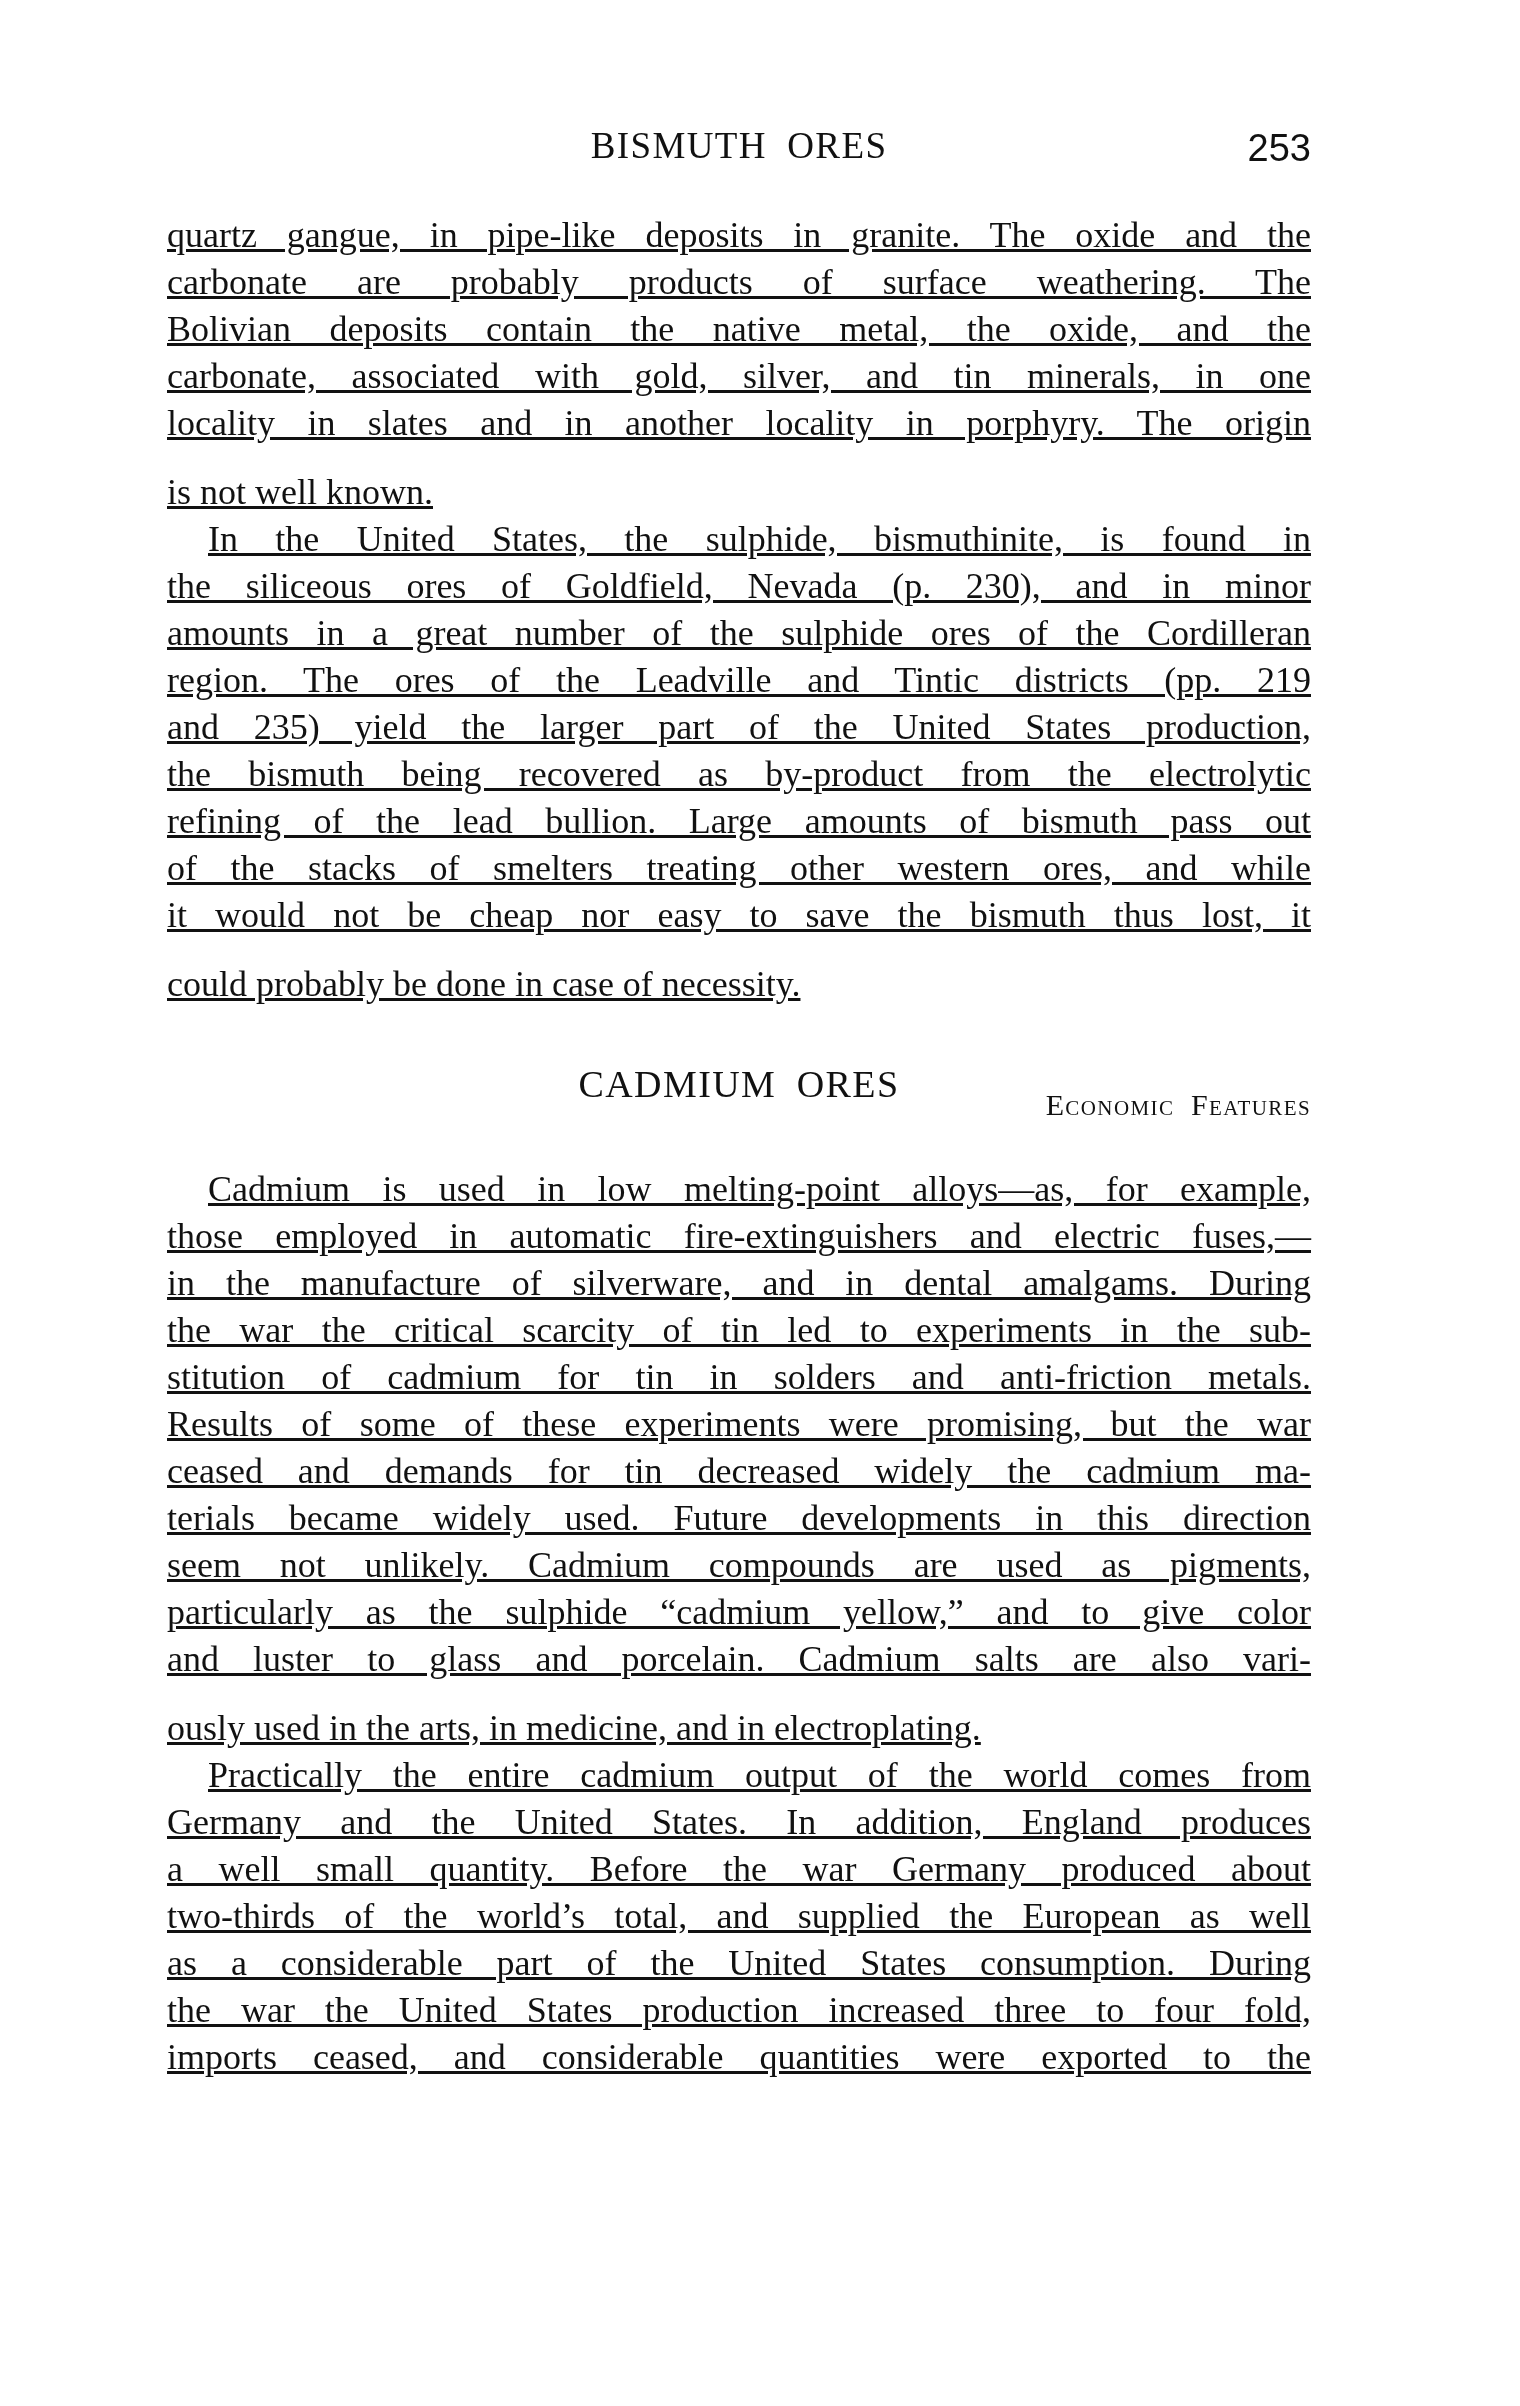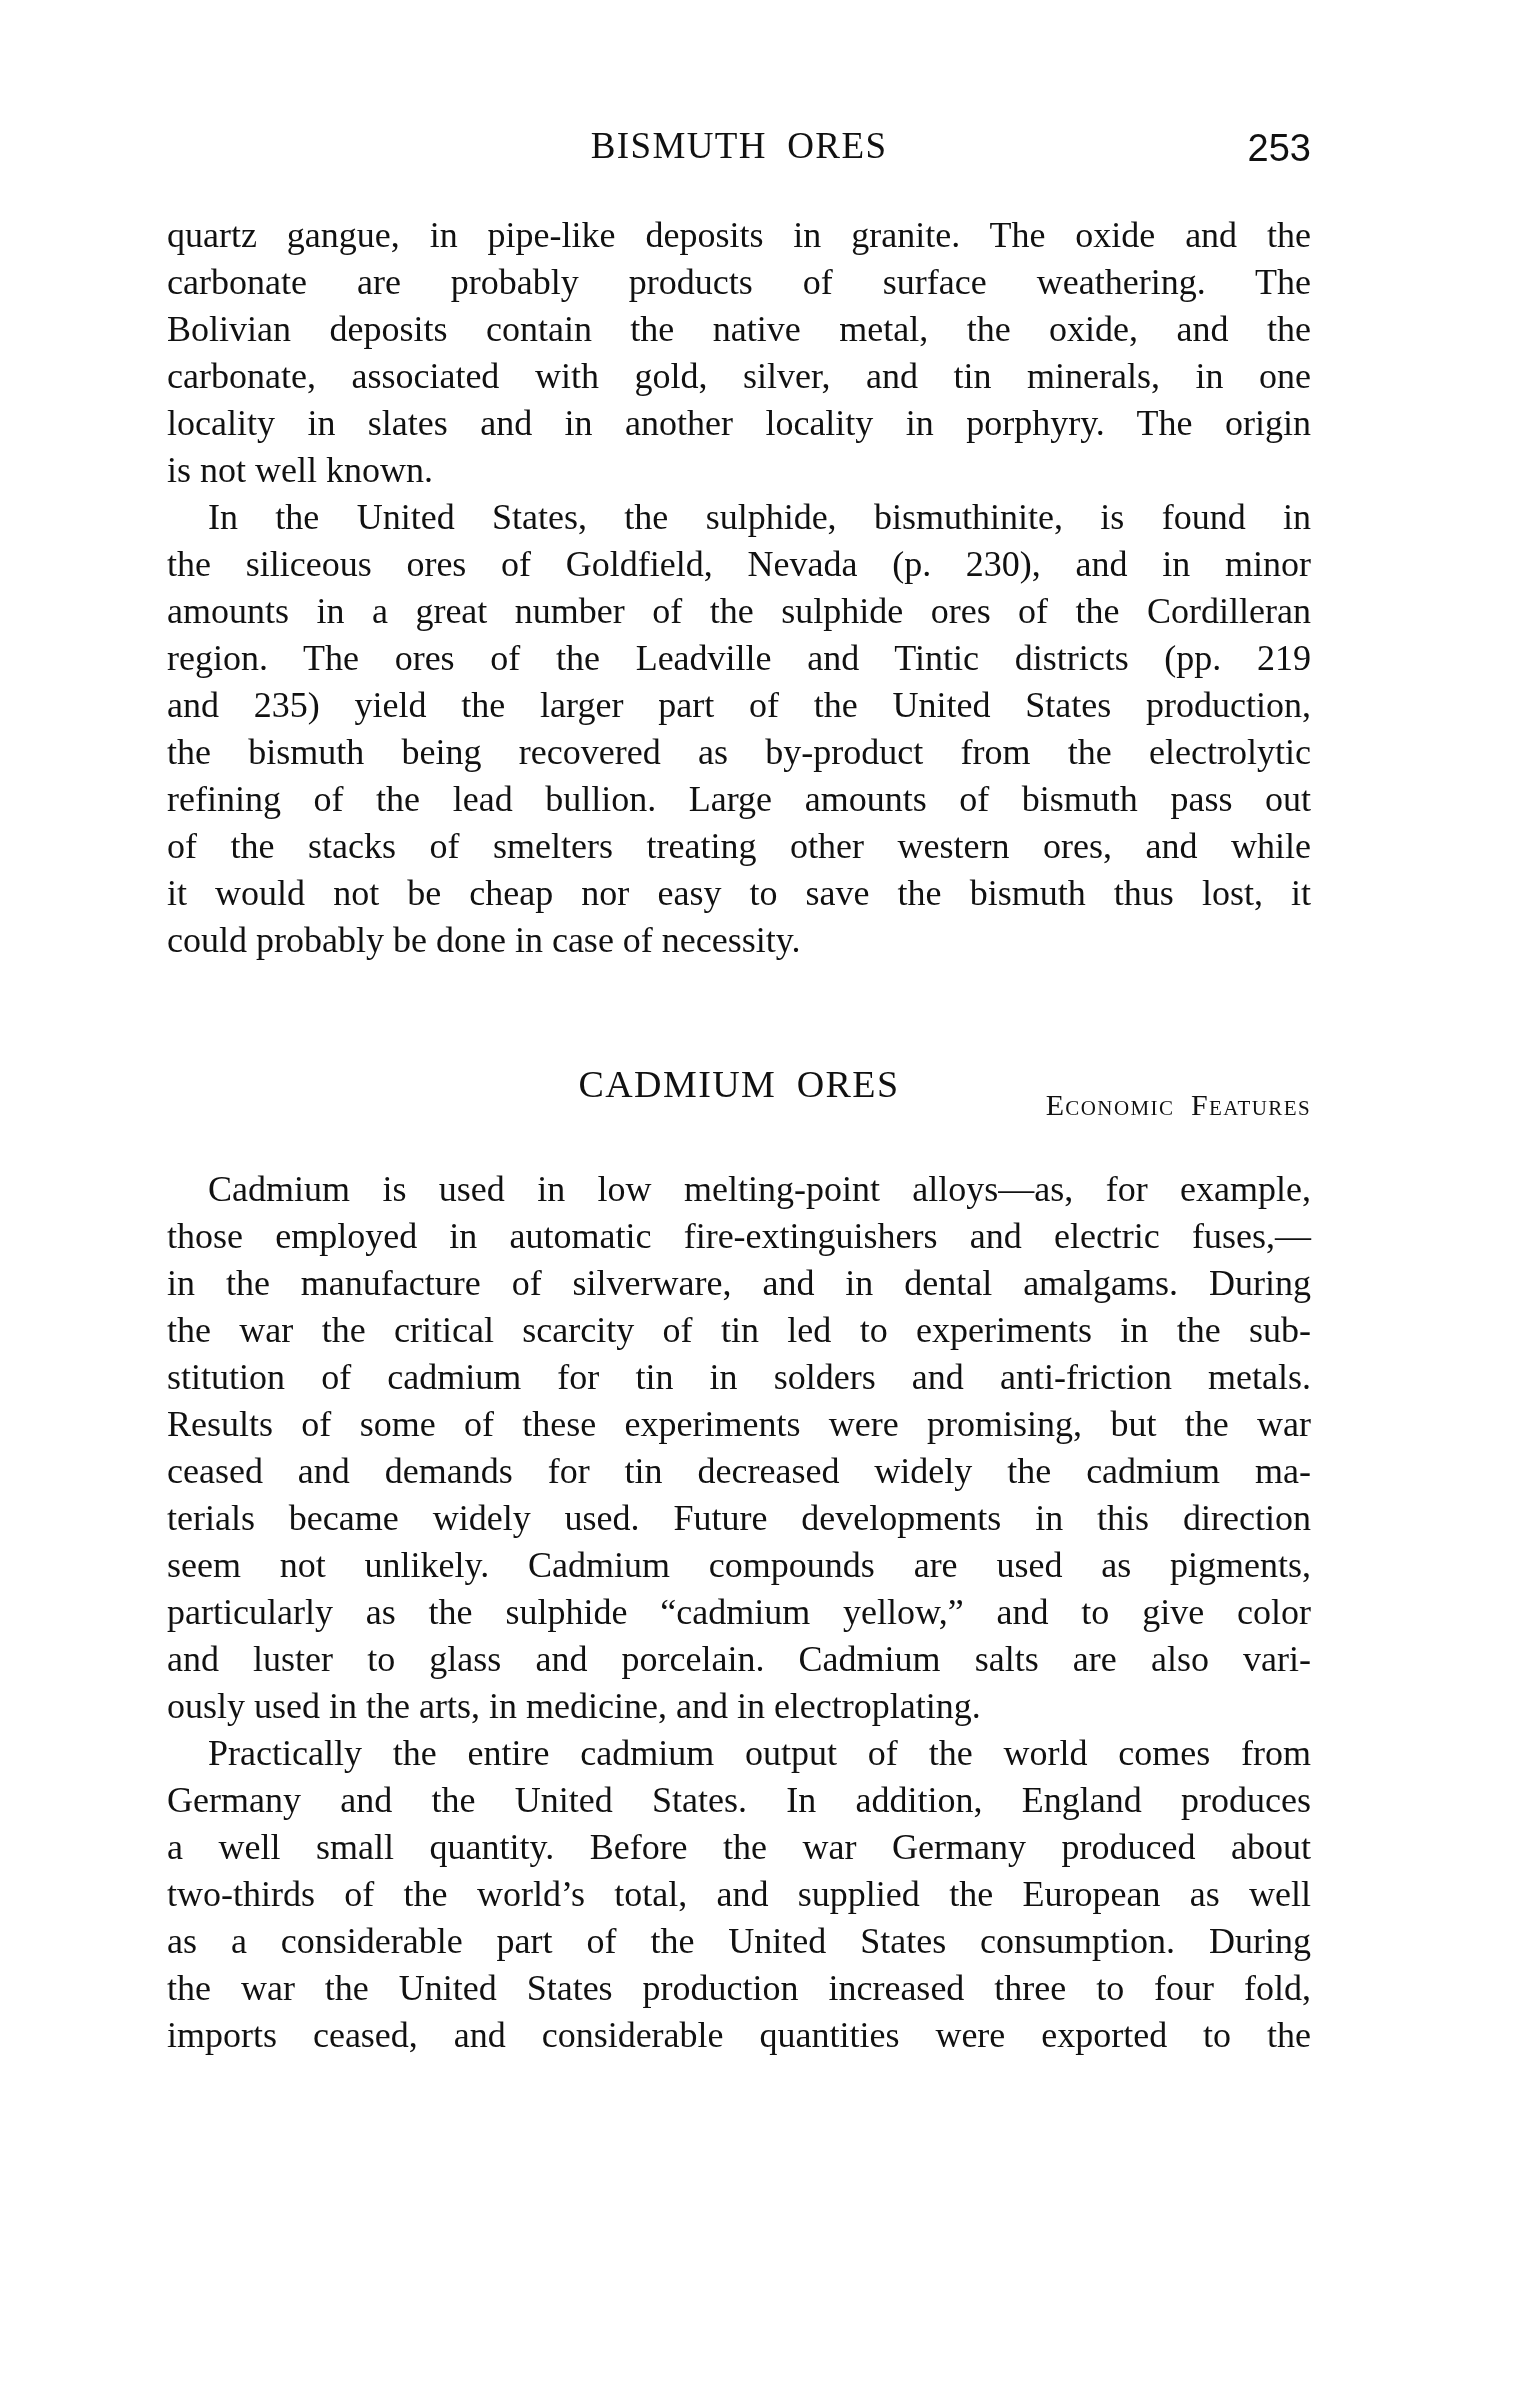--- a/index.html
+++ b/index.html
@@ -55,24 +55,26 @@
     .line {
       display: block;
       height: 47px;
       line-height: 47px;
       font-family: "Liberation Serif", serif;
       font-size: 36px;
       white-space: nowrap;
       text-align: justify;
       text-align-last: justify;
       overflow: visible;
+      text-decoration: underline;
     }
     .line.last {
       text-align: left;
       text-align-last: left;
+      margin-top: 22px;
     }
     .line.indent {
       padding-left: 41px;
     }
     .section-heading {
       position: absolute;
       left: 167px;
       width: 1144px;
       text-align: center;
       font-family: "Liberation Serif", serif;

